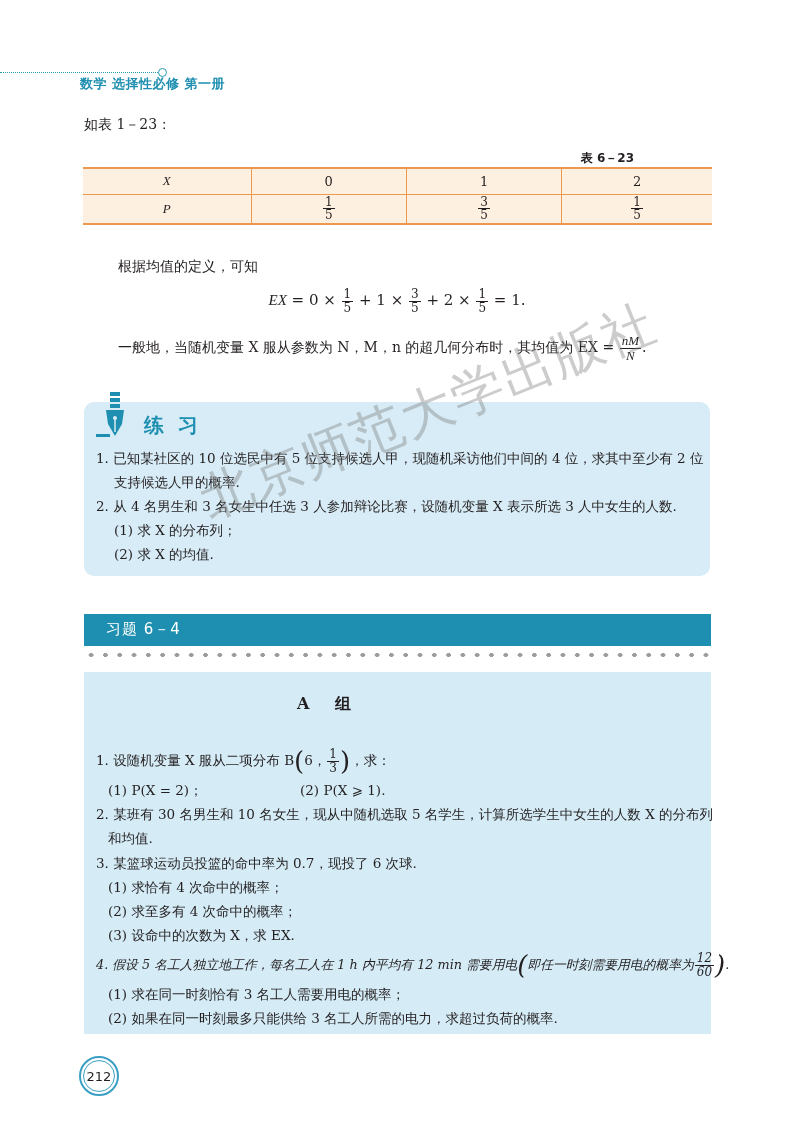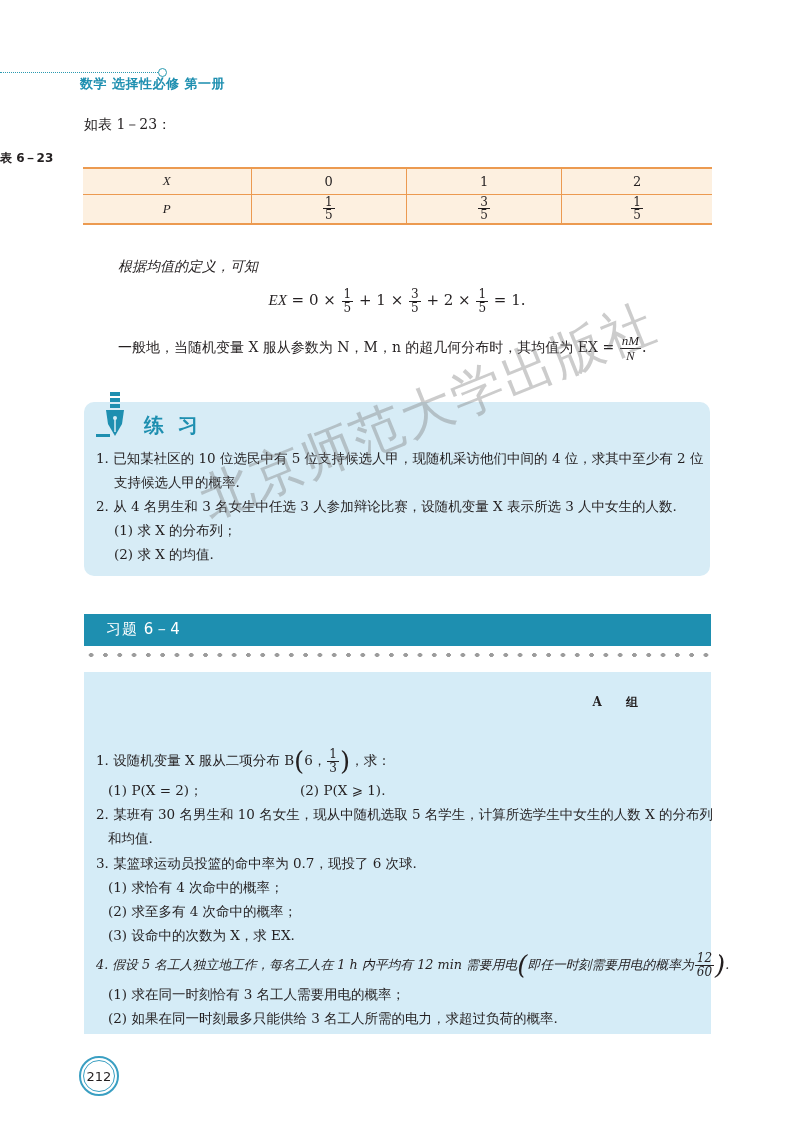--- a/index.html
+++ b/index.html
@@ -9,21 +9,21 @@
   .italic { font-style:italic; font-family:"Liberation Serif","DejaVu Serif",serif; }
 
   
   .hdr-line { left:0; top:72px; width:160px; border-top:1px dotted #2a9ab0; }
   .hdr-dot { left:158px; top:68px; width:9px; height:9px; border:1.5px solid #2a9ab0; border-radius:50%; background:#fff; }
   .hdr-title { left:80px; top:62px; font-family:"DejaVu Sans","Liberation Sans",sans-serif; font-weight:bold; font-size:13px; color:#1e8fb0; letter-spacing:0.5px; white-space:pre;margin-top:13px; }
 
   .para { font-size:14px; white-space:nowrap; }
 
   
-  .tbl-caption { left:0; width:634px; top:150px; text-align:left; font-family:"DejaVu Sans",sans-serif; font-weight:bold; font-size:12px; }
+  .tbl-caption { left:0; width:634px; top:150px; text-align:right; font-family:"DejaVu Sans",sans-serif; font-weight:bold; font-size:12px; }
   table.dist { position:absolute; left:83px; top:167px; width:629px; border-collapse:collapse; }
   table.dist td { border:1px solid #ec9a50; height:30px; text-align:center; font-size:13px; background:#fdf0e0; }
   table.dist tr:first-child td { border-top:2px solid #ec9a50; height:26px; }
   table.dist tr:last-child td { border-bottom:2px solid #ec9a50; }
   table.dist td:first-child { border-left:none; width:168px; }
   table.dist td:last-child { border-right:none; }
 
   .frac { display:inline-flex; flex-direction:column; align-items:center; vertical-align:middle; font-size:12px; line-height:1.05; margin:0 1px; }
   .frac .num { border-bottom:1px solid #231f20; padding:0 2px; }
   .frac .den { padding:0 2px; }
@@ -36,21 +36,21 @@
   .practice-title { left:144px; top:412px; font-family:"DejaVu Sans",sans-serif; font-weight:bold; font-size:20px; color:#1e8fb0; letter-spacing:14px; }
   .pline { font-size:13.5px; white-space:nowrap; }
 
   
   .ex-band { left:84px; top:614px; width:627px; height:32px; background:#1e8fb0; }
   .ex-title { left:106px; top:620px; font-family:"DejaVu Sans",sans-serif; font-size:15px; color:#ffffff; letter-spacing:1px; }
   .dots { left:84px; top:652px; width:627px; height:6px;
           background-image: radial-gradient(circle, #9c9c9c 2px, transparent 2.3px);
           background-size: 14.3px 6px; background-repeat:repeat-x; }
   .ex-box { left:84px; top:672px; width:627px; height:362px; background:#d5ecf7; }
-  .group-title { left:0; width:648px; top:694px; text-align:right; font-weight:bold; font-size:12px; letter-spacing:10px; padding-left:10px; }
+  .group-title { left:0; width:648px; top:694px; text-align:center; font-weight:bold; font-size:16px; letter-spacing:10px; padding-left:10px; }
 
   .paren { font-size:26px; vertical-align:middle; font-weight:lighter; }
 
   
   .pageno { left:79px; top:1056px; width:40px; height:40px; border:2px solid #3a9fc2; border-radius:50%; }
   .pageno-inner { position:absolute; left:2px; top:2px; right:2px; bottom:2px; border:1px solid #3a9fc2; border-radius:50%; display:flex; align-items:center; justify-content:center; font-family:"DejaVu Sans",sans-serif; font-size:13px; color:#231f20; }
 
   
   .watermark { left:190px; top:470px; font-family:"DejaVu Serif",serif; font-size:52px; color:rgba(120,120,120,0.38); transform:rotate(-22deg); transform-origin:left top; white-space:nowrap; letter-spacing:2px; }
 </style>
@@ -83,21 +83,21 @@
             <span class="den">5</span>
           </span></td>
     <td><span class="frac">
             <span class="num">1</span>
             <span class="den">5</span>
           </span></td>
   </tr>
 </tbody>
   </table>
 
-<div class="abs para" style="left:118px; top:258px;font-style:italic;">根据均值的定义，可知</div>
+<div class="abs para" style="left:118px; top:258px;">根据均值的定义，可知</div>
 
 <div class="abs formula">
   <span class="italic">EX</span><span> = </span><span>0 × </span><span class="frac">
       <span class="num">1</span>
       <span class="den">5</span>
     </span><span> + 1 × </span><span class="frac">
       <span class="num">3</span>
       <span class="den">5</span>
     </span><span> + 2 × </span><span class="frac">
       <span class="num">1</span>

